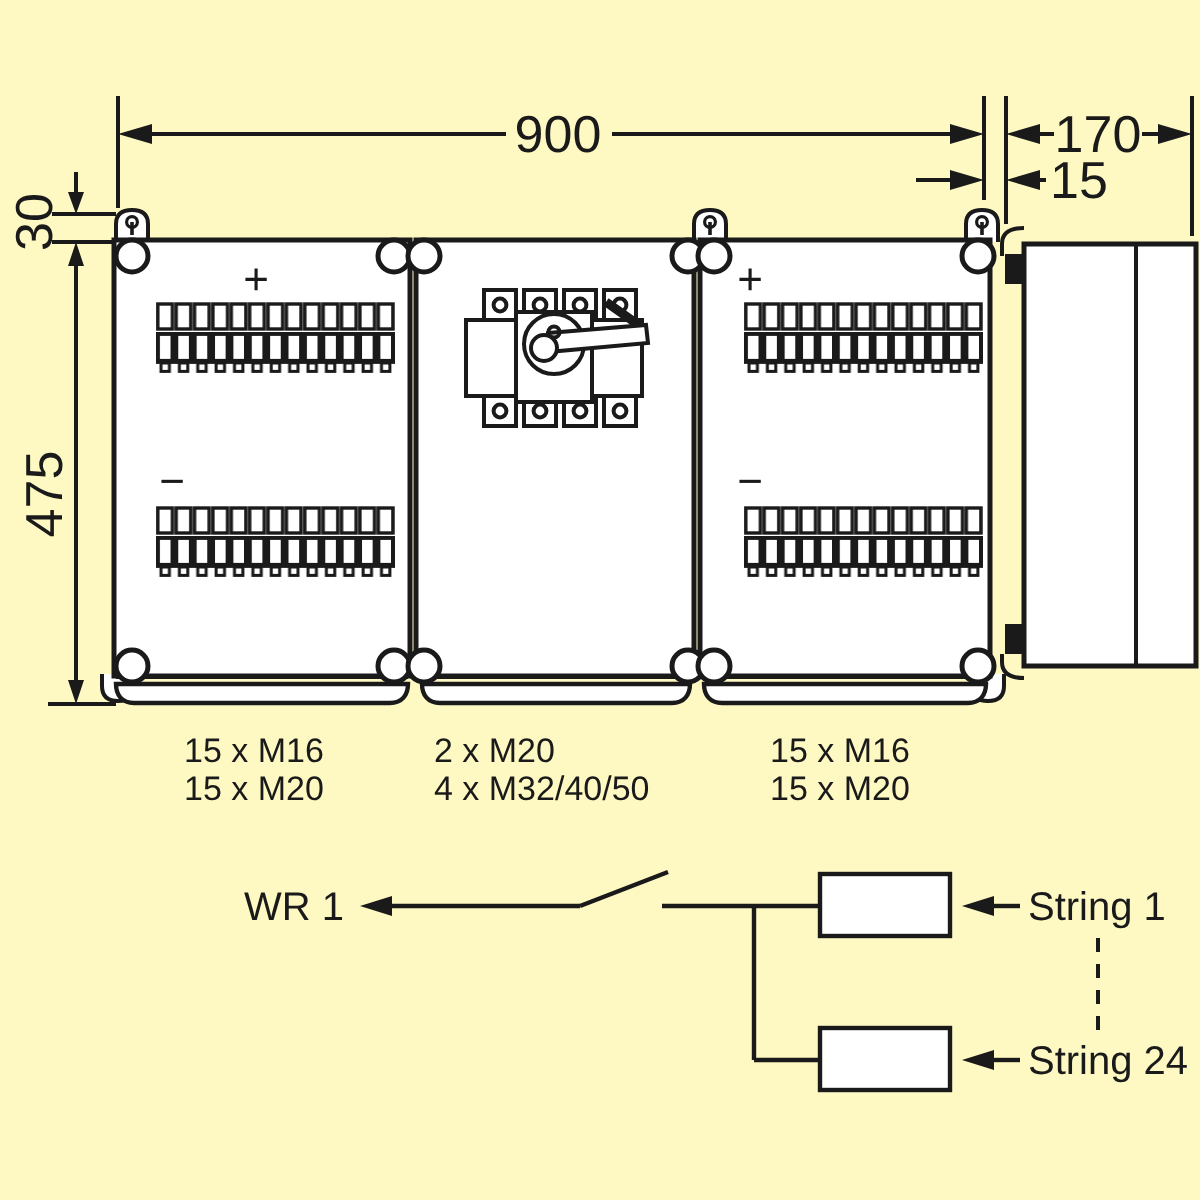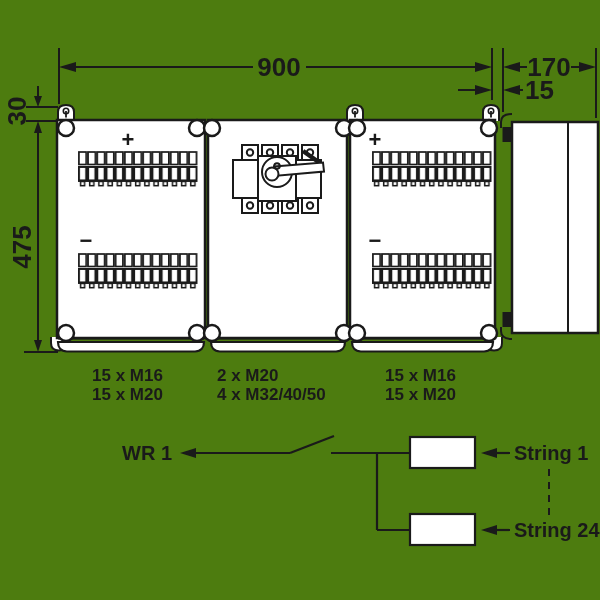--- a/index.html
+++ b/index.html
@@ -1,16 +1,16 @@
 <!DOCTYPE html>
 <html><head>
 <meta charset="utf-8">
 <style>
   html,body{margin:0;padding:0;background:#ffffff;}
-  #canvas{position:relative;width:600px;height:600px;background:#4d7c0f;overflow:hidden;font-weight:bold;}
+  #canvas{position:relative;width:600px;height:600px;background:#fef9c3;overflow:hidden;}
   svg{display:block;}
   svg text{font-family:"Liberation Sans", sans-serif; fill:#1a1a1a;}
   .dimtext{font-size:26px;}
   .glandtext{font-size:17px;}
   .schemtext{font-size:20px;}
   .signtext{font-size:22px;}
   .s2{stroke:#1a1a1a;stroke-width:2;fill:none;}
   .s22{stroke:#1a1a1a;stroke-width:2.2;fill:none;}
   .wf2{stroke:#1a1a1a;stroke-width:2;fill:#ffffff;}
   .wf22{stroke:#1a1a1a;stroke-width:2.2;fill:#ffffff;}

